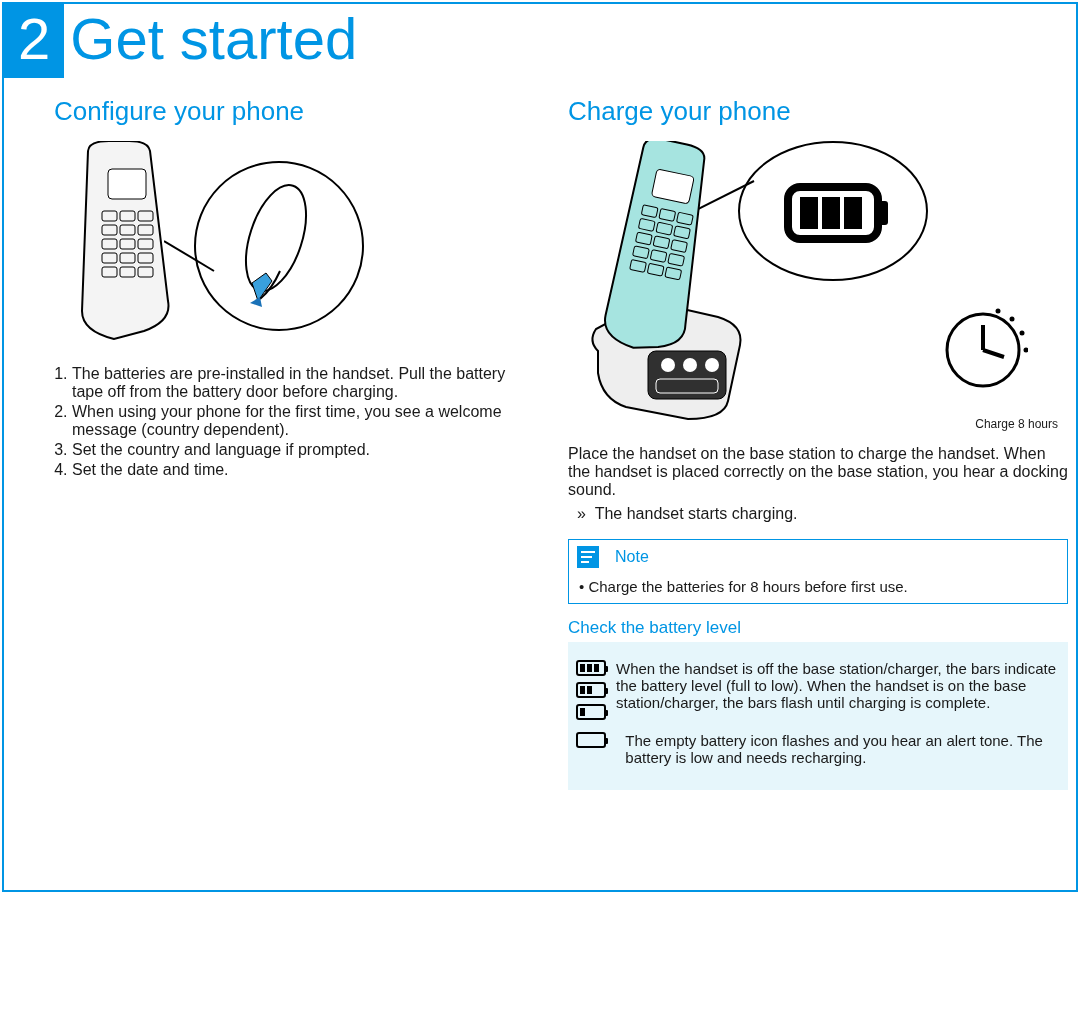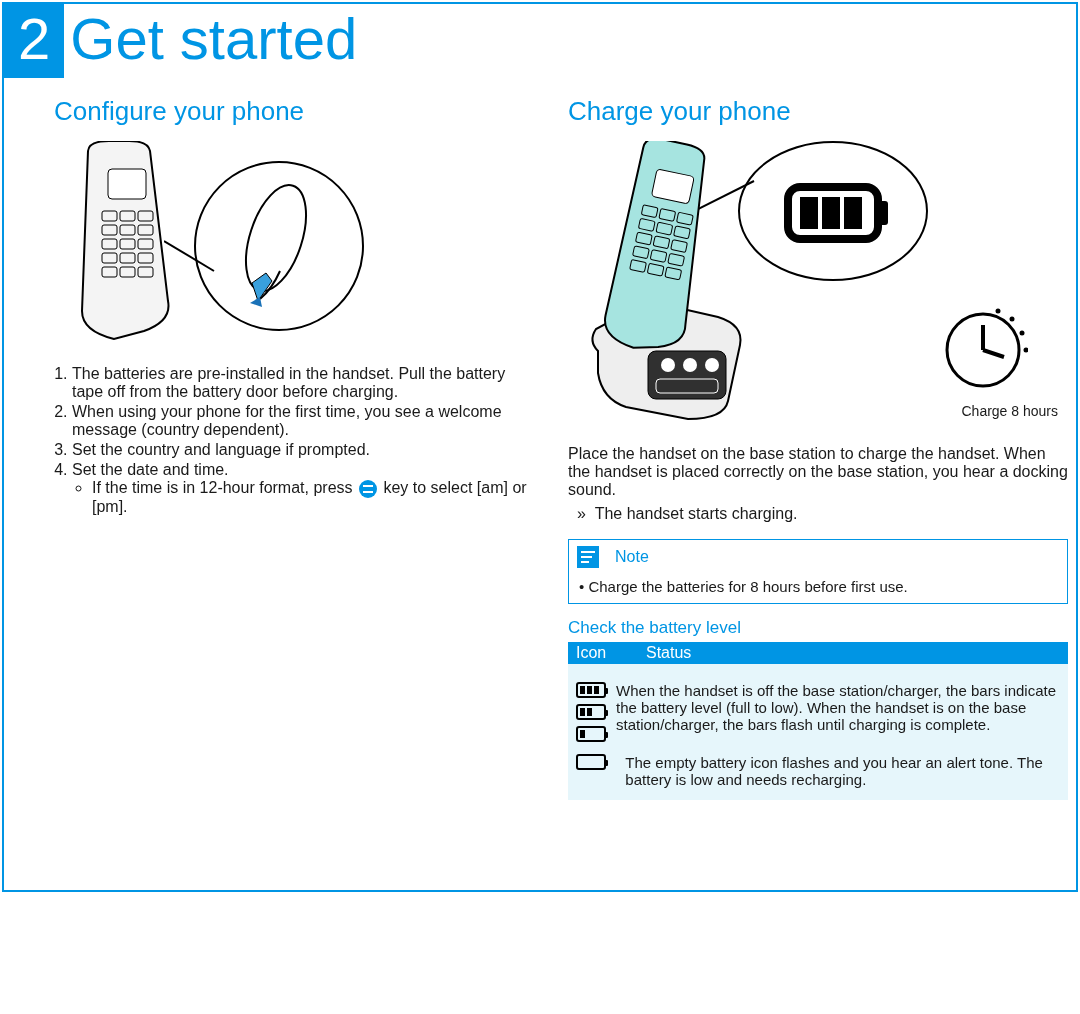--- a/index.html
+++ b/index.html
@@ -65,21 +65,21 @@
   }
   .callout-circle{
     border:2px solid #000;border-radius:50%;background:#fff;
     position:absolute;
   }
   
   .diagram-right{
     width:500px;height:290px;position:relative;margin:0 0 14px 0;
   }
   .charge-label{
-    position:absolute;bottom:12px;right:10px;font-size:14px;text-align:center;
+    position:absolute;bottom:0;right:10px;font-size:12px;text-align:center;
   }
   ol.steps{margin:0;padding-left:18px;font-size:16px;}
   ol.steps>li{margin-bottom:2px;}
   ol.steps ul{margin:0;padding-left:20px;}
   .result{margin-top:6px;font-size:16px;}
   .note-box{
     border:1px solid var(--blue);
     margin-top:14px;
   }
   .note-head{
@@ -91,21 +91,21 @@
   .note-icon span:nth-child(2){width:80%;}
   .note-icon span:nth-child(3){width:55%;}
   .note-body{padding:4px 10px 8px 10px;font-size:15px;}
   h3{color:var(--blue);font-weight:400;font-size:17px;margin:14px 0 4px 0;}
   .tbl-head{
     background:var(--blue);color:#fff;display:flex;padding:2px 8px;font-size:16px;
   }
   .tbl-head .c1{width:70px;}
   .tbl-body{background:var(--pale-blue);padding:18px 8px 12px 8px;display:flex;gap:10px;font-size:15px;}
   .tbl-body .c1{width:60px;display:flex;flex-direction:column;gap:6px;}
-  .tbl-row2{background:var(--pale-blue);padding:0 8px 12px 8px;display:flex;gap:10px;font-size:15px;}
+  .tbl-row2{background:var(--pale-blue);padding:0 8px 24px 8px;display:flex;gap:10px;font-size:15px;}
   .tbl-row2 .c1{width:60px;display:flex;flex-direction:column;gap:6px;}
   .para{font-size:16px;margin:4px 0;}
   .batt{width:30px;height:16px;border:2px solid #000;border-radius:3px;position:relative;display:inline-block;}
   .batt:after{content:"";position:absolute;right:-4px;top:4px;width:3px;height:6px;background:#000;border-radius:1px;}
   .batt .bar{position:absolute;top:2px;bottom:2px;width:5px;background:#000;}
   .batt .bar.b1{left:2px;}
   .batt .bar.b2{left:9px;}
   .batt .bar.b3{left:16px;}
   
   .key-icon{display:inline-block;width:18px;height:18px;border-radius:50%;background:var(--blue);position:relative;vertical-align:middle;margin:0 2px;}
@@ -164,25 +164,20 @@
           <line x1="0" y1="10" x2="50" y2="40" stroke="#000" stroke-width="2"></line>
         </svg>
       </div>
 
       <ol class="steps">
         <li>The batteries are pre-installed in the handset. Pull the battery tape off from the battery door before charging.</li>
         <li>When using your phone for the first time, you see a welcome message (country dependent).</li>
         <li>Set the country and language if prompted.</li>
         <li>
           <span>Set the date and time.</span>
-          <ul>
-            <li>
-              <span>If the time is in 12-hour format, press </span><span class="key-icon"></span><span> key to select [am] or [pm].</span>
-            </li>
-          </ul>
         </li>
       </ol>
     </div>
 
     <div class="col">
       <h2>Charge your phone</h2>
 
       <div class="diagram-right">
 
         <svg style="position:absolute;left:0;top:0;" width="210" height="290">
@@ -254,24 +249,20 @@
               <span></span>
               <span></span>
             </span>
           <span>Note</span>
         </div>
         <div class="note-body">•&nbsp;<span>Charge the batteries for 8 hours before first use.</span></div>
       </div>
 
       <h3>Check the battery level</h3>
 
-      <div class="tbl-head">
-        <div class="c1">Icon</div>
-        <div class="c2">Status</div>
-      </div>
 
       <div class="tbl-body">
         <div class="c1">
           <span class="batt">
               <span class="bar b1"></span>
               <span class="bar b2"></span>
               <span class="bar b3"></span>
             </span>
           <span class="batt">
               <span class="bar b1"></span>

